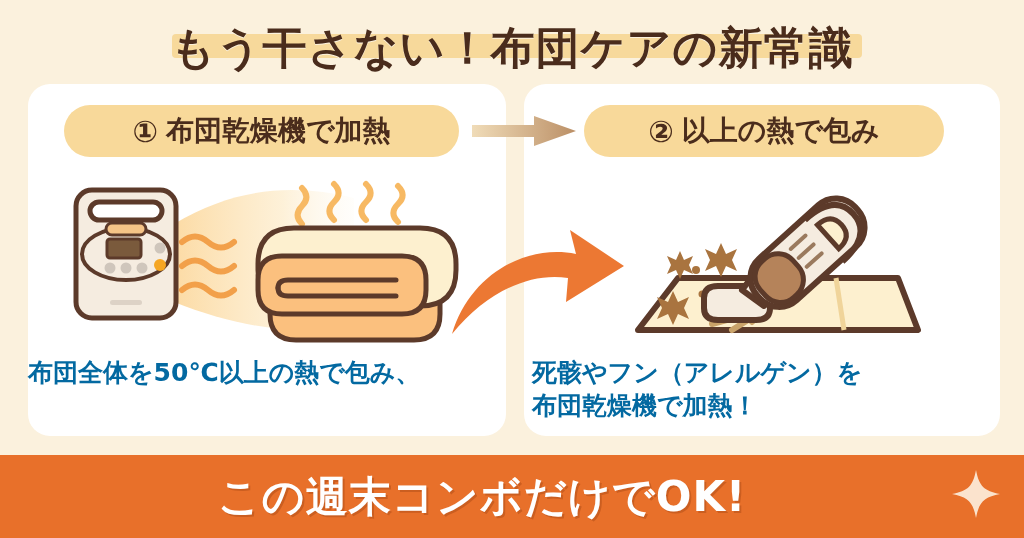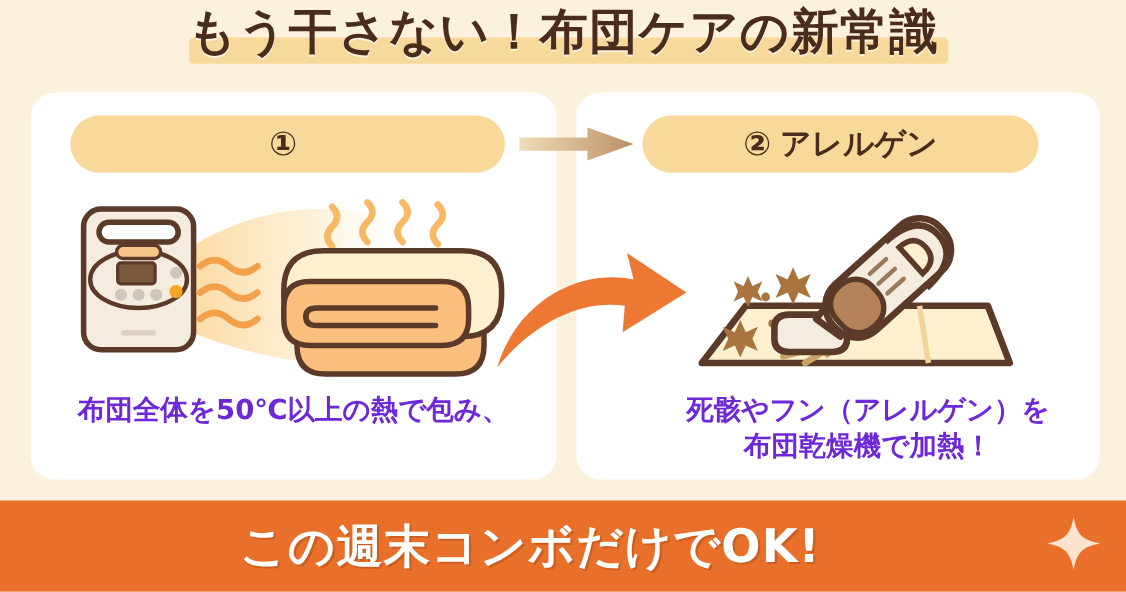--- a/index.html
+++ b/index.html
@@ -8,21 +8,21 @@
     width:1024px;height:538px;overflow:hidden;
     background:#fbf1dd;
     font-family:"DejaVu Sans","Liberation Sans",sans-serif;
     position:relative;
   }
   .stage{position:relative;width:1024px;height:538px;}
 
   
   .title-wrap{
     position:absolute;left:0;top:8px;width:1024px;height:62px;
-    display:flex;align-items:flex-start;justify-content:center;
+    display:flex;align-items:flex-end;justify-content:center;
   }
   .title-hl{
     position:absolute;left:172px;top:34px;width:690px;height:24px;
     background:#f7d99b;border-radius:4px;
   }
   .title-text{
     position:relative;z-index:2;
     font-size:44px;font-weight:bold;color:#4a2c1c;
     letter-spacing:1px;line-height:1;
     white-space:nowrap;
@@ -56,22 +56,22 @@
   
   .curve-arrow{position:absolute;left:448px;top:222px;width:180px;height:128px;}
 
   
   .illus{position:absolute;}
   #illus-left{left:62px;top:176px;width:410px;height:175px;}
   #illus-right{left:592px;top:178px;width:360px;height:172px;}
 
   
   .caption{
-    position:absolute;text-align:center;
-    color:#6d28d9;font-size:25px;font-weight:bold;line-height:1.32;
+    position:absolute;
+    color:#0369a1;font-size:25px;font-weight:bold;line-height:1.32;
     white-space:nowrap;
   }
   #cap-left{left:28px;top:356px;width:478px;}
   #cap-right{left:532px;top:356px;width:514px;}
 
   
   .banner{
     position:absolute;left:0;top:455px;width:1024px;height:83px;
     background:#e8702a;
     display:flex;align-items:center;justify-content:center;
@@ -93,25 +93,26 @@
   <div class="title-wrap">
     <div class="title-text">もう干さない！布団ケアの新常識</div>
   </div>
 
   <div class="card" id="card-left"></div>
 
   <div class="card" id="card-right"></div>
 
   <div class="pill" id="pill-1">
     <span class="num">①</span>
+    <span>布団乾燥機で加熱</span>
   </div>
 
   <div class="pill" id="pill-2">
     <span class="num">②</span>
-    <span>アレルゲン</span>
+    <span>以上の熱で包み</span>
   </div>
 
   <svg class="tan-arrow" viewBox="0 0 104 30">
     <defs>
       <linearGradient id="tanGrad" x1="0" y1="0" x2="1" y2="0">
         <stop offset="0%" stop-color="#f0dcb8"></stop>
         <stop offset="100%" stop-color="#bb8f66"></stop>
       </linearGradient>
     </defs>
     <path d="M0 9 L62 9 L62 0 L104 15 L62 30 L62 21 L0 21 Z" fill="url(#tanGrad)"></path>

